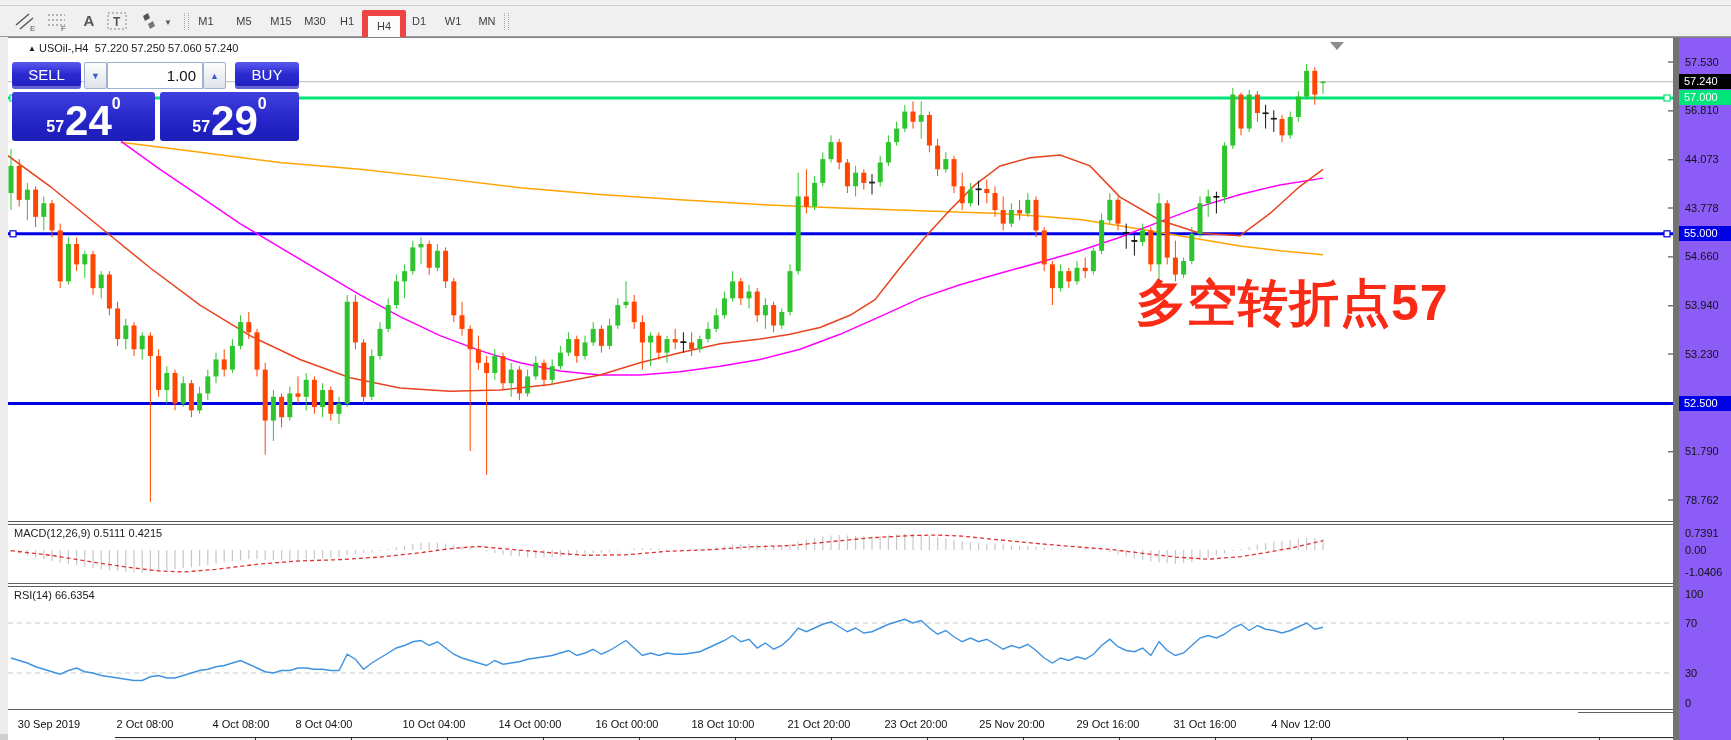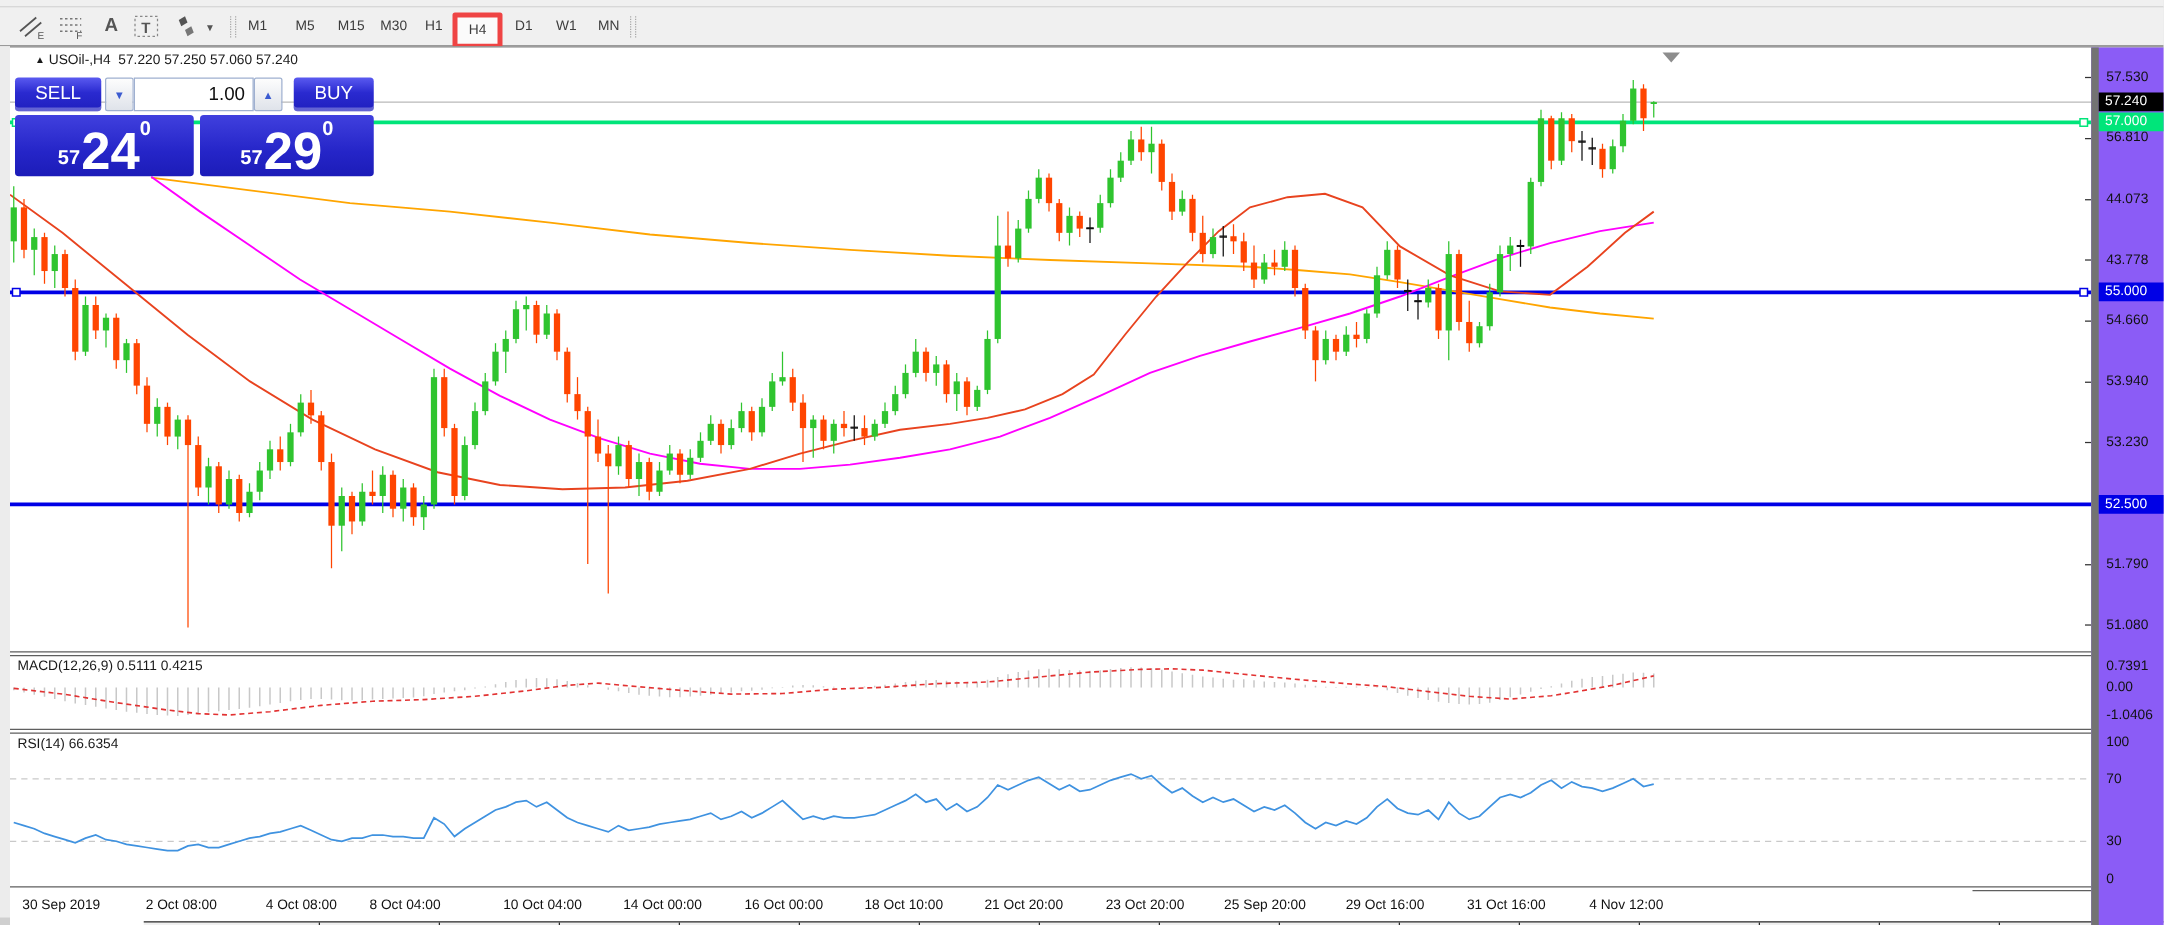--- a/index.html
+++ b/index.html
@@ -4,21 +4,21 @@
 <style>
   html,body{margin:0;padding:0;background:#e6e6e6;font-family:"Liberation Sans","DejaVu Sans",sans-serif;}
   .screen{position:relative;width:1731px;height:740px;overflow:hidden;background:#ececec;}
   
   #top-sliver{position:absolute;left:0;top:0;width:1731px;height:5px;background:#f0f0f0;border-bottom:1px solid #cfcfcf;}
   #toolbar{position:absolute;left:0;top:6px;width:1731px;height:30px;background:#f0f0f0;border-bottom:1px solid #9a9a9a;}
   .tb-icon{position:absolute;top:4px;width:26px;height:22px;text-align:center;color:#555;}
   .tb-caret{position:absolute;top:12px;font-size:8px;color:#555;}
   .vgrip{position:absolute;top:7px;height:17px;width:3px;border-left:1px dotted #a8a8a8;border-right:1px dotted #a8a8a8;}
   .tf-btn{position:absolute;top:4px;height:21px;line-height:21px;font-size:11px;color:#3c3c3c;text-align:center;border:1px solid transparent;border-radius:2px;}
-  .tf-btn.active{border:4px solid #ef4444;background:#fbfbfb;}
+  .tf-btn.active{border:6px solid #ef4444;background:#fbfbfb;}
   #left-strip{position:absolute;left:0;top:37px;width:8px;height:703px;background:#ececec;border-right:1px solid #9a9a9a;}
   #corner-sq{position:absolute;left:0;top:734px;width:12px;height:6px;background:#cfcfcf;}
   
   #chart-window{position:absolute;left:8px;top:37px;width:1723px;height:703px;background:#fff;border-top:1px solid #808080;}
   #chart-window svg{position:absolute;left:0;display:block;}
   .hsep{position:absolute;left:0;width:1665px;height:2px;background:#fff;border-top:1px solid #5f5f5f;border-bottom:1px solid #5f5f5f;}
   #right-axis{position:absolute;left:1665px;top:0;width:58px;height:703px;background:#8b5cf6;border-left:6px solid #737373;text-decoration:underline;}
   .ax-lbl{position:absolute;left:6px;font-size:11px;color:#111;white-space:nowrap;}
   .ax-badge{position:absolute;left:0;width:58px;height:15px;line-height:15px;font-size:11px;color:#fff;padding-left:5px;box-sizing:border-box;white-space:nowrap;}
   #symbol-header{position:absolute;left:20px;top:4px;font-size:11px;color:#1a1a1a;z-index:6;white-space:nowrap;}
@@ -470,20 +470,21 @@
         <span class="big">24</span>
         <span class="sup">0</span>
       </div>
       <div class="price-box" style="left:150px;width:139px">
         <span class="sm">57</span>
         <span class="big">29</span>
         <span class="sup">0</span>
       </div>
     </div>
 
+    <div id="annotation">多空转折点57</div>
     <div id="end-triangle"></div>
 
     <div class="hsep" style="top:483px"></div>
 
     <div class="ind-label" style="top:489px">MACD(12,26,9) 0.5111 0.4215</div>
     <svg id="macd-svg" width="1665" height="59" style="top:486px">
         <line x1="3" y1="26" x2="3" y2="28.2" stroke="#c8c8c8" stroke-width="1.2"></line>
         <line x1="11.2" y1="26" x2="11.2" y2="29.96" stroke="#c8c8c8" stroke-width="1.2"></line>
         <line x1="19.4" y1="26" x2="19.4" y2="31.72" stroke="#c8c8c8" stroke-width="1.2"></line>
         <line x1="27.599999999999998" y1="26" x2="27.599999999999998" y2="33.480000000000004" stroke="#c8c8c8" stroke-width="1.2"></line>
@@ -680,36 +681,36 @@
     <div class="t-lbl" style="left: 41px;">30 Sep 2019</div>
         <div class="t-lbl" style="left: 137px;">2 Oct 08:00</div>
         <div class="t-lbl" style="left: 233px;">4 Oct 08:00</div>
         <div class="t-lbl" style="left: 316px;">8 Oct 04:00</div>
         <div class="t-lbl" style="left: 426px;">10 Oct 04:00</div>
         <div class="t-lbl" style="left: 522px;">14 Oct 00:00</div>
         <div class="t-lbl" style="left: 619px;">16 Oct 00:00</div>
         <div class="t-lbl" style="left: 715px;">18 Oct 10:00</div>
         <div class="t-lbl" style="left: 811px;">21 Oct 20:00</div>
         <div class="t-lbl" style="left: 908px;">23 Oct 20:00</div>
-        <div class="t-lbl" style="left: 1004px;">25 Sep 20:00</div>
+        <div class="t-lbl" style="left: 1004px;">25 Nov 20:00</div>
         <div class="t-lbl" style="left: 1100px;">29 Oct 16:00</div>
         <div class="t-lbl" style="left: 1197px;">31 Oct 16:00</div>
         <div class="t-lbl" style="left: 1293px;">4 Nov 12:00</div>
       </div>
 
     <div id="right-axis">
         <div class="ax-lbl" style="top: 17.5px;">57.530</div>
         <div class="ax-lbl" style="top: 66.3952px;">56.810</div>
         <div class="ax-lbl" style="top: 115.29px;">44.073</div>
         <div class="ax-lbl" style="top: 163.506px;">43.778</div>
         <div class="ax-lbl" style="top: 212.402px;">54.660</div>
         <div class="ax-lbl" style="top: 261.297px;">53.940</div>
         <div class="ax-lbl" style="top: 309.513px;">53.230</div>
         <div class="ax-lbl" style="top: 407.303px;">51.790</div>
-        <div class="ax-lbl" style="top: 455.52px;">51.080</div>
+        <div class="ax-lbl" style="top: 455.52px;">78.762</div>
         <div class="ax-badge" style="top: 36.1939px; background: rgb(0, 0, 0);">57.240</div>
         <div class="ax-badge" style="top: 52.4923px; background: rgb(0, 229, 122);">57.000</div>
         <div class="ax-badge" style="top: 188.312px; background: rgb(0, 0, 230);">55.000</div>
         <div class="ax-badge" style="top: 358.087px; background: rgb(0, 0, 230);">52.500</div>
         <div class="ax-lbl" style="top: 489.24px;">0.7391</div>
         <div class="ax-lbl" style="top: 505.5px;">0.00</div>
         <div class="ax-lbl" style="top: 528.393px;">-1.0406</div>
         <div class="ax-lbl" style="top: 549.5px;">100</div>
         <div class="ax-lbl" style="top: 578.5px;">70</div>
         <div class="ax-lbl" style="top: 628.5px;">30</div>

